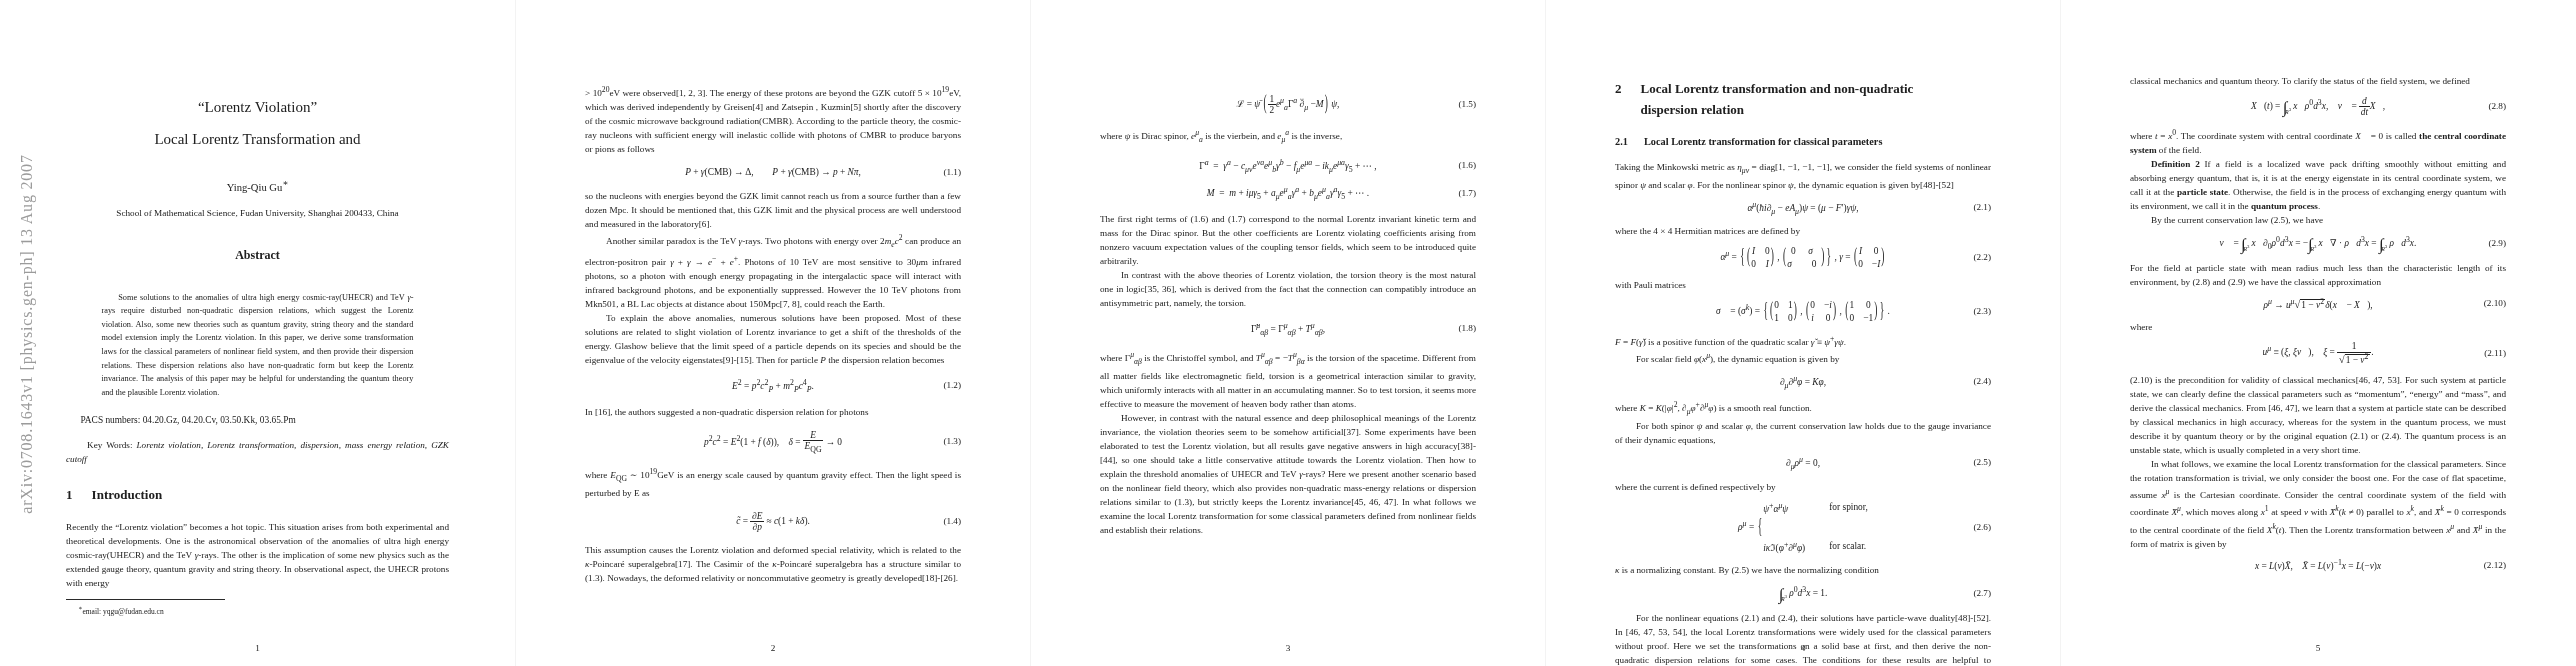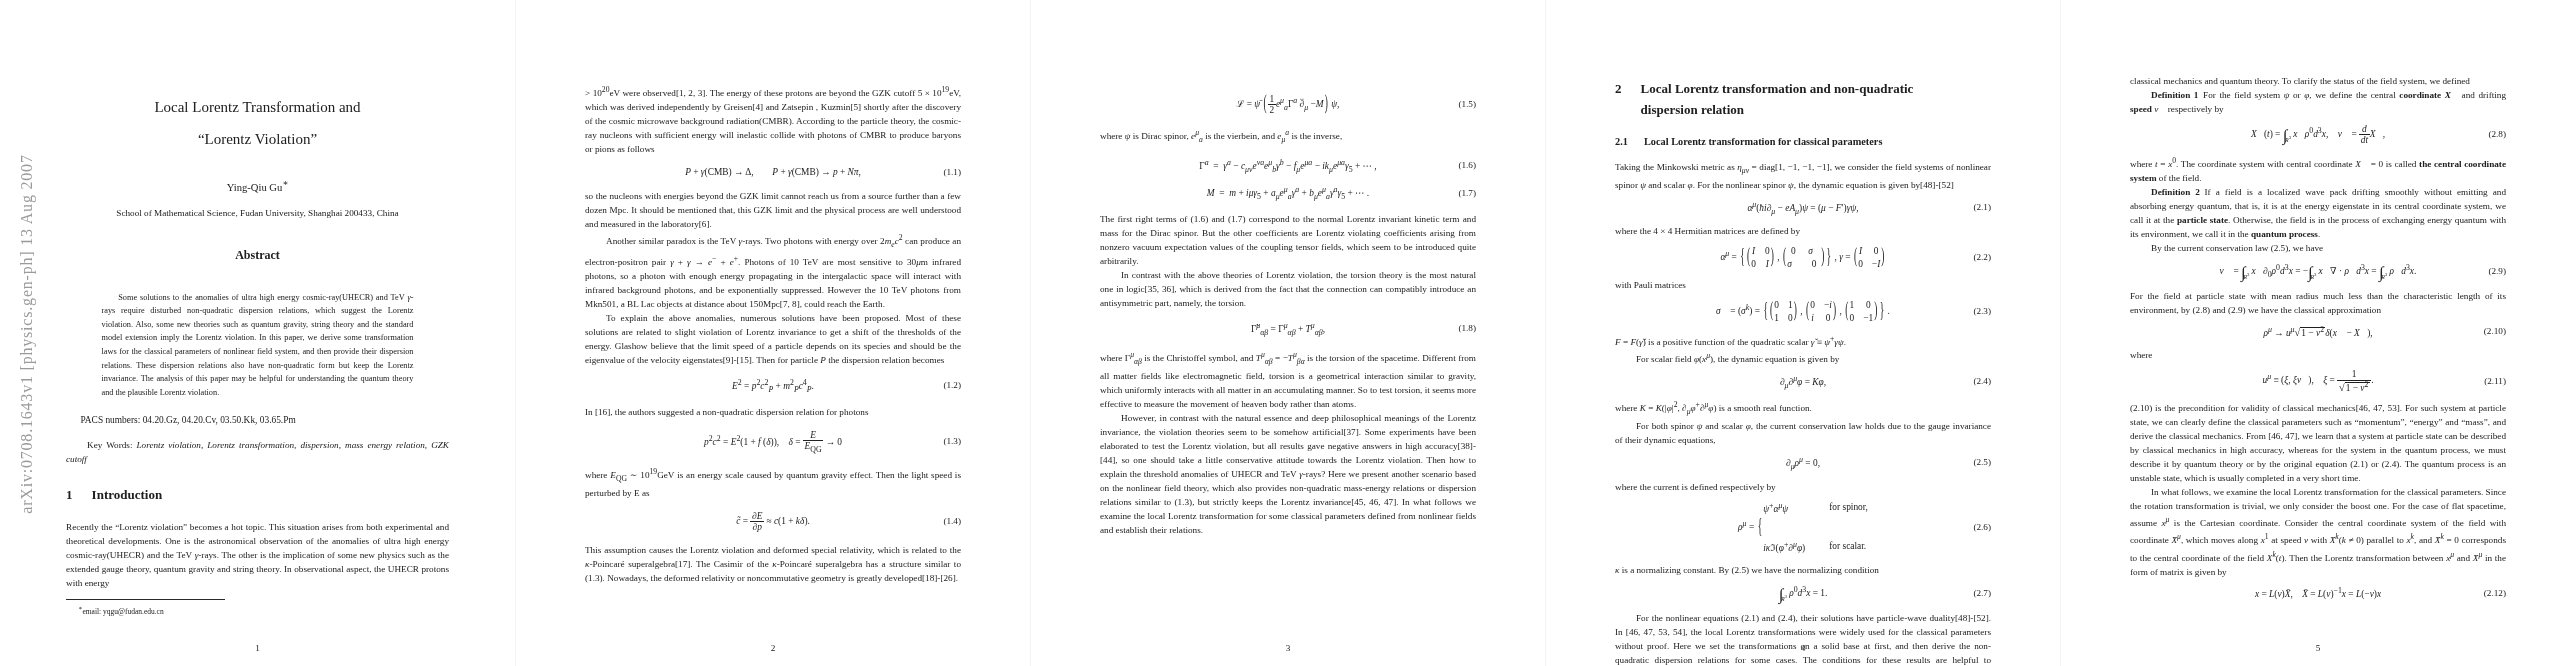--- a/index.html
+++ b/index.html
@@ -66,22 +66,22 @@
 </style>
 </head>
 <body>
 
 <div class="spread">
 
   <div class="page">
     <div class="sidebar">arXiv:0708.1643v1  [physics.gen-ph]  13 Aug 2007</div>
     <div class="col c1">
       <div class="title">
+        <div>“Lorentz Violation”</div>
         <div>Local Lorentz Transformation and</div>
-        <div>“Lorentz Violation”</div>
       </div>
       <div class="author">Ying-Qiu Gu<sup>∗</sup></div>
       <div class="affil">School of Mathematical Science, Fudan University, Shanghai 200433, China</div>
       <div class="absh">Abstract</div>
       <div class="abst">Some solutions to the anomalies of ultra high energy cosmic-ray(UHECR) and TeV <i>γ</i>-rays require disturbed non-quadratic dispersion relations, which suggest the Lorentz violation. Also, some new theories such as quantum gravity, string theory and the standard model extension imply the Lorentz violation. In this paper, we derive some transformation laws for the classical parameters of nonlinear field system, and then provide their dispersion relations. These dispersion relations also have non-quadratic form but keep the Lorentz invariance. The analysis of this paper may be helpful for understanding the quantum theory and the plausible Lorentz violation.</div>
       <div class="pacs">PACS numbers: 04.20.Gz, 04.20.Cv, 03.50.Kk, 03.65.Pm</div>
       <div class="kw par">Key Words: <i>Lorentz violation, Lorentz transformation, dispersion, mass energy relation, GZK cutoff</i></div>
       <div class="sec">
         <span class="secno">1</span>
         <span>Introduction</span>
@@ -187,21 +187,20 @@
         <div class="par fl"><i>κ</i> is a normalizing constant. By (2.5) we have the normalizing condition</div>
         <div class="eqrow"><span class="eq"><span class="int">∫</span><span class="lim"><i>R</i><sup>3</sup></span><i>ρ</i><sup>0</sup><i>d</i><sup>3</sup><i>x</i> = 1.</span><span class="eqno">(2.7)</span></div>
         <div class="par">For the nonlinear equations (2.1) and (2.4), their solutions have particle-wave duality[48]-[52]. In [46, 47, 53, 54], the local Lorentz transformations were widely used for the classical parameters without proof. Here we set the transformations on a solid base at first, and then derive the non-quadratic dispersion relations for some cases. The conditions for these results are helpful to understand the relation between</div>
       </div>
     <div class="pageno">4</div>
   </div>
 
   <div class="page tight">
     <div class="col c5" id="page5-blocks">
         <div class="par fl">classical mechanics and quantum theory. To clarify the status of the field system, we defined</div>
-        <div class="par"><b>Definition 1</b> For the field system <i>ψ</i> or <i>φ</i>, we define the central <b>coordinate <i>X⃗</i></b> and drifting <b>speed</b> <i>v⃗</i> respectively by</div>
         <div class="eqrow"><span class="eq"><i>X⃗</i>(<i>t</i>) = <span class="int">∫</span><span class="lim"><i>R</i><sup>3</sup></span><i>x⃗ρ</i><sup>0</sup><i>d</i><sup>3</sup><i>x</i>, <i>v⃗</i> = <span class="fr"><span class="nu"><i>d</i></span><span class="de"><i>dt</i></span></span><i>X⃗</i>,</span><span class="eqno">(2.8)</span></div>
         <div class="par fl">where <i>t</i> = <i>x</i><sup>0</sup>. The coordinate system with central coordinate <i>X⃗</i> = 0 is called <b>the central coordinate system</b> of the field.</div>
         <div class="par"><b>Definition 2</b> If a field is a localized wave pack drifting smoothly without emitting and absorbing energy quantum, that is, it is at the energy eigenstate in its central coordinate system, we call it at the <b>particle state</b>. Otherwise, the field is in the process of exchanging energy quantum with its environment, we call it in the <b>quantum process</b>.</div>
         <div class="par">By the current conservation law (2.5), we have</div>
         <div class="eqrow"><span class="eq"><i>v⃗</i> = <span class="int">∫</span><span class="lim"><i>R</i><sup>3</sup></span><i>x⃗</i>∂<sub>0</sub><i>ρ</i><sup>0</sup><i>d</i><sup>3</sup><i>x</i> = −<span class="int">∫</span><span class="lim"><i>R</i><sup>3</sup></span><i>x⃗</i>∇ · <i>ρ⃗d</i><sup>3</sup><i>x</i> = <span class="int">∫</span><span class="lim"><i>R</i><sup>3</sup></span><i>ρ⃗d</i><sup>3</sup><i>x</i>.</span><span class="eqno">(2.9)</span></div>
         <div class="par fl">For the field at particle state with mean radius much less than the characteristic length of its environment, by (2.8) and (2.9) we have the classical approximation</div>
         <div class="eqrow"><span class="eq"><i>ρ</i><sup><i>μ</i></sup> → <i>u</i><sup><i>μ</i></sup><span class="sq">√</span><span class="ov">1 − <i>v</i><sup>2</sup></span><i>δ</i>(<i>x⃗</i> − <i>X⃗</i>),</span><span class="eqno">(2.10)</span></div>
         <div class="par fl">where</div>
         <div class="eqrow"><span class="eq"><i>u</i><sup><i>μ</i></sup> ≡ (<i>ξ</i>, <i>ξv⃗</i>), <i>ξ</i> = <span class="fr"><span class="nu">1</span><span class="de"><span class="sq">√</span><span class="ov">1 − <i>v</i><sup>2</sup></span></span></span>.</span><span class="eqno">(2.11)</span></div>
         <div class="par fl">(2.10) is the precondition for validity of classical mechanics[46, 47, 53]. For such system at particle state, we can clearly define the classical parameters such as “momentum”, “energy” and “mass”, and derive the classical mechanics. From [46, 47], we learn that a system at particle state can be described by classical mechanics in high accuracy, whereas for the system in the quantum process, we must describe it by quantum theory or by the original equation (2.1) or (2.4). The quantum process is an unstable state, which is usually completed in a very short time.</div>

